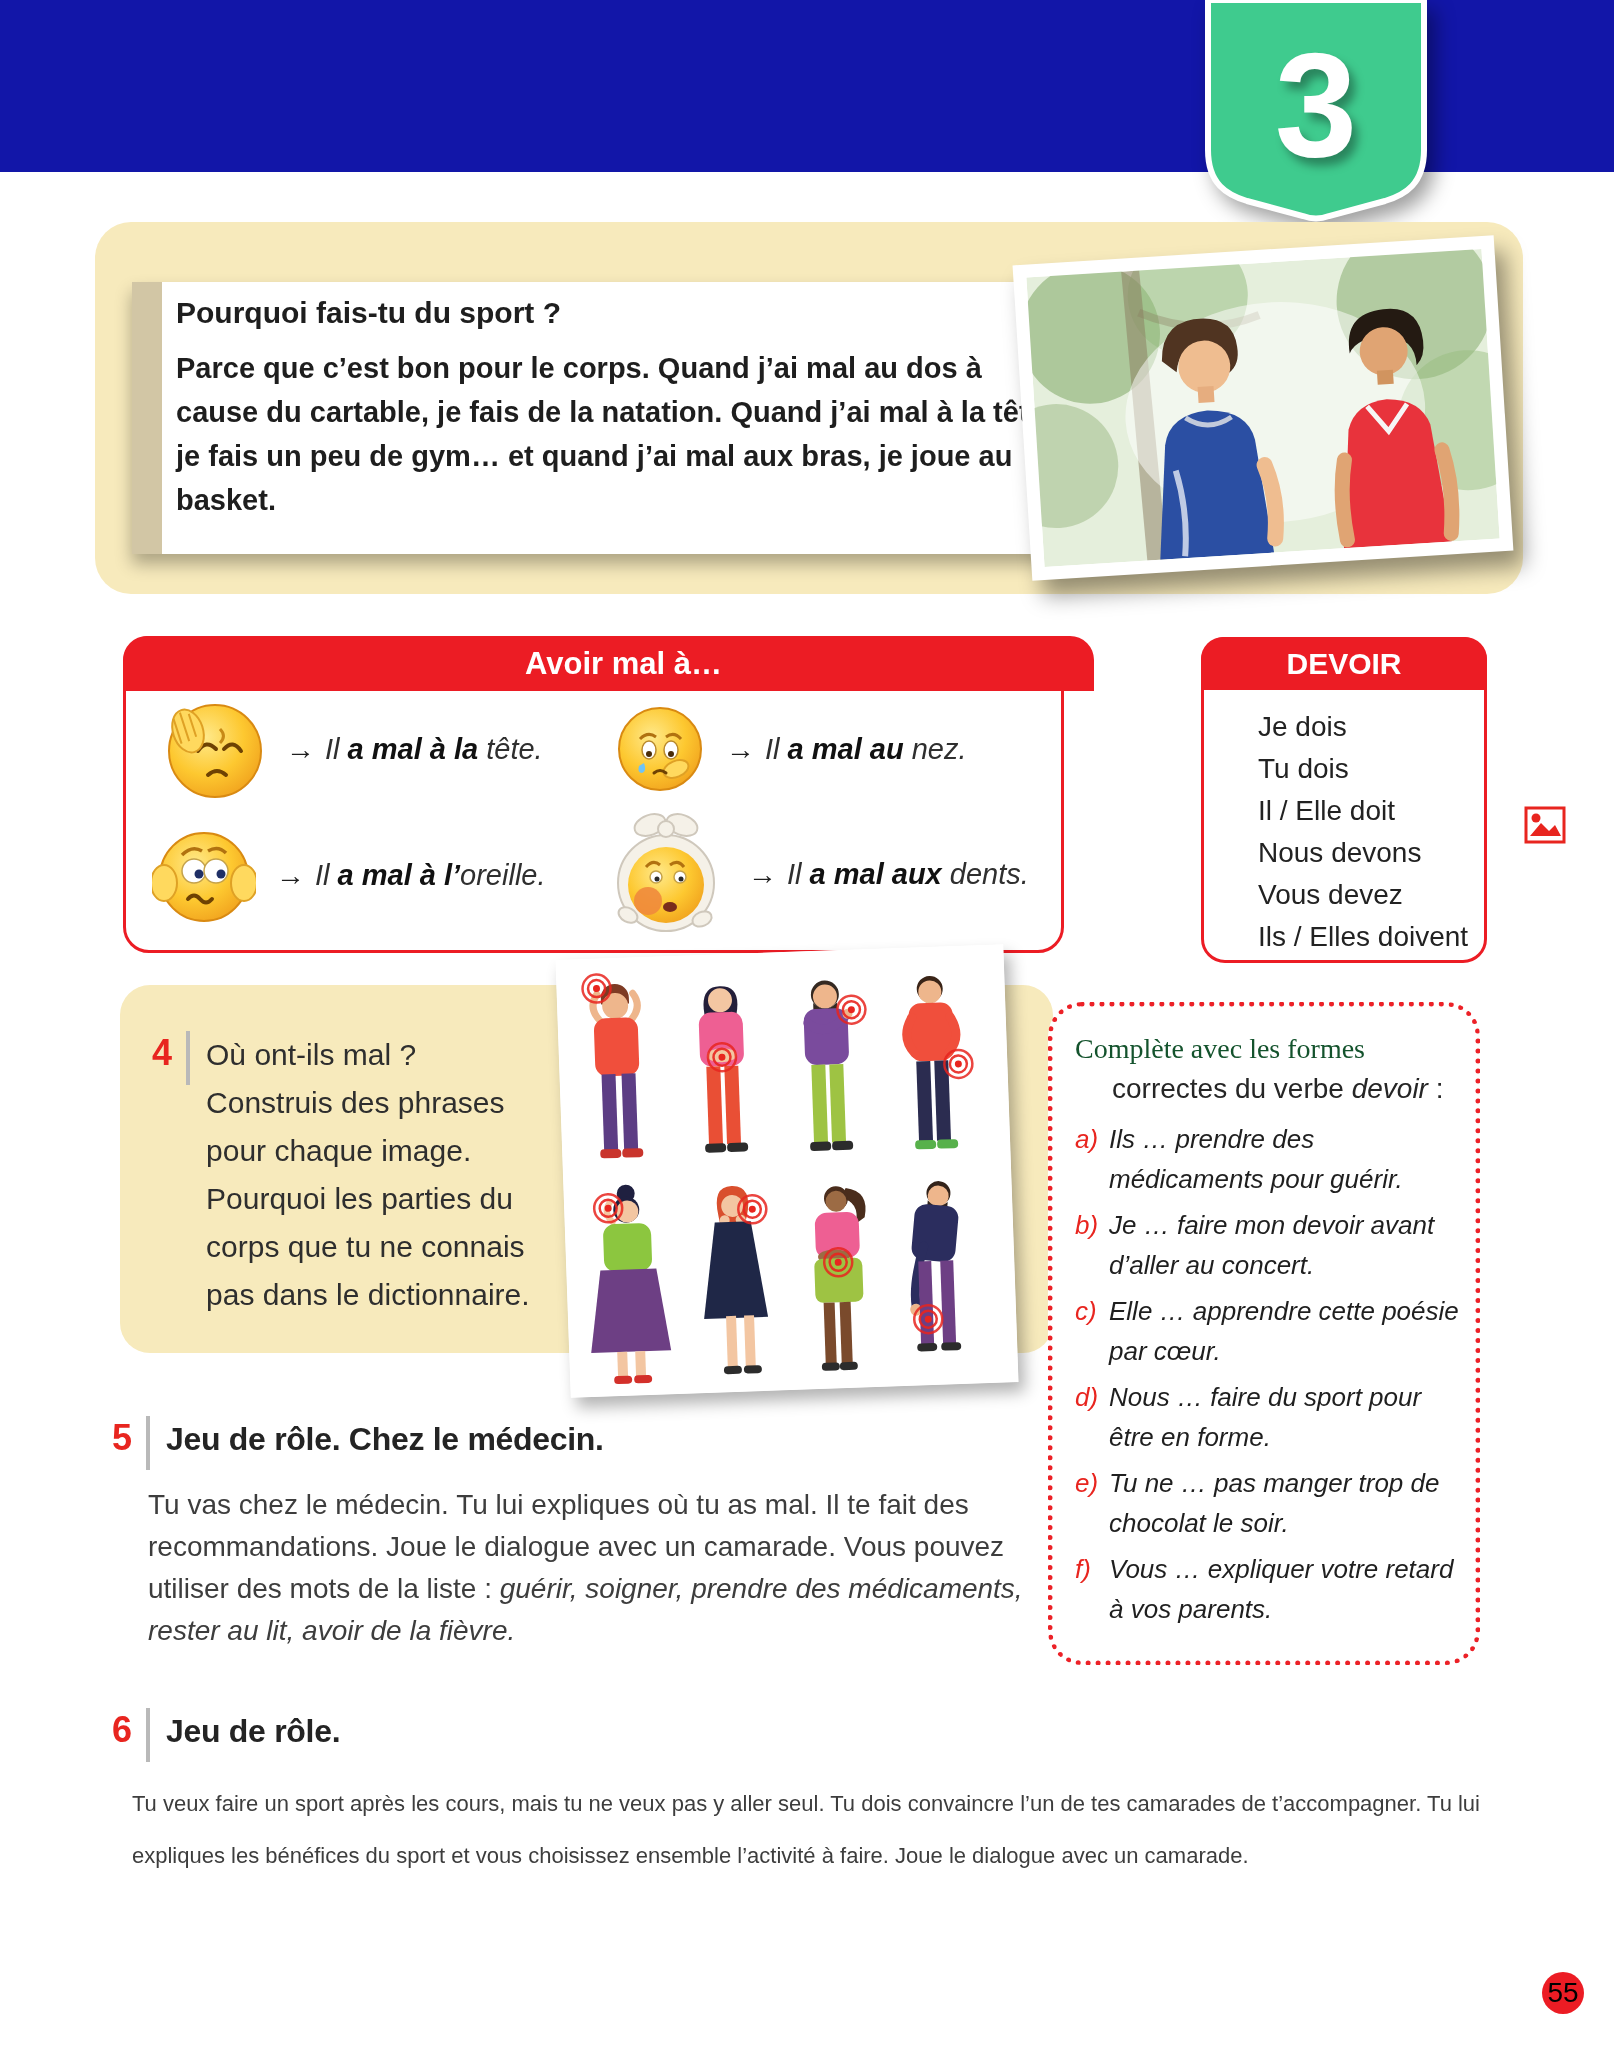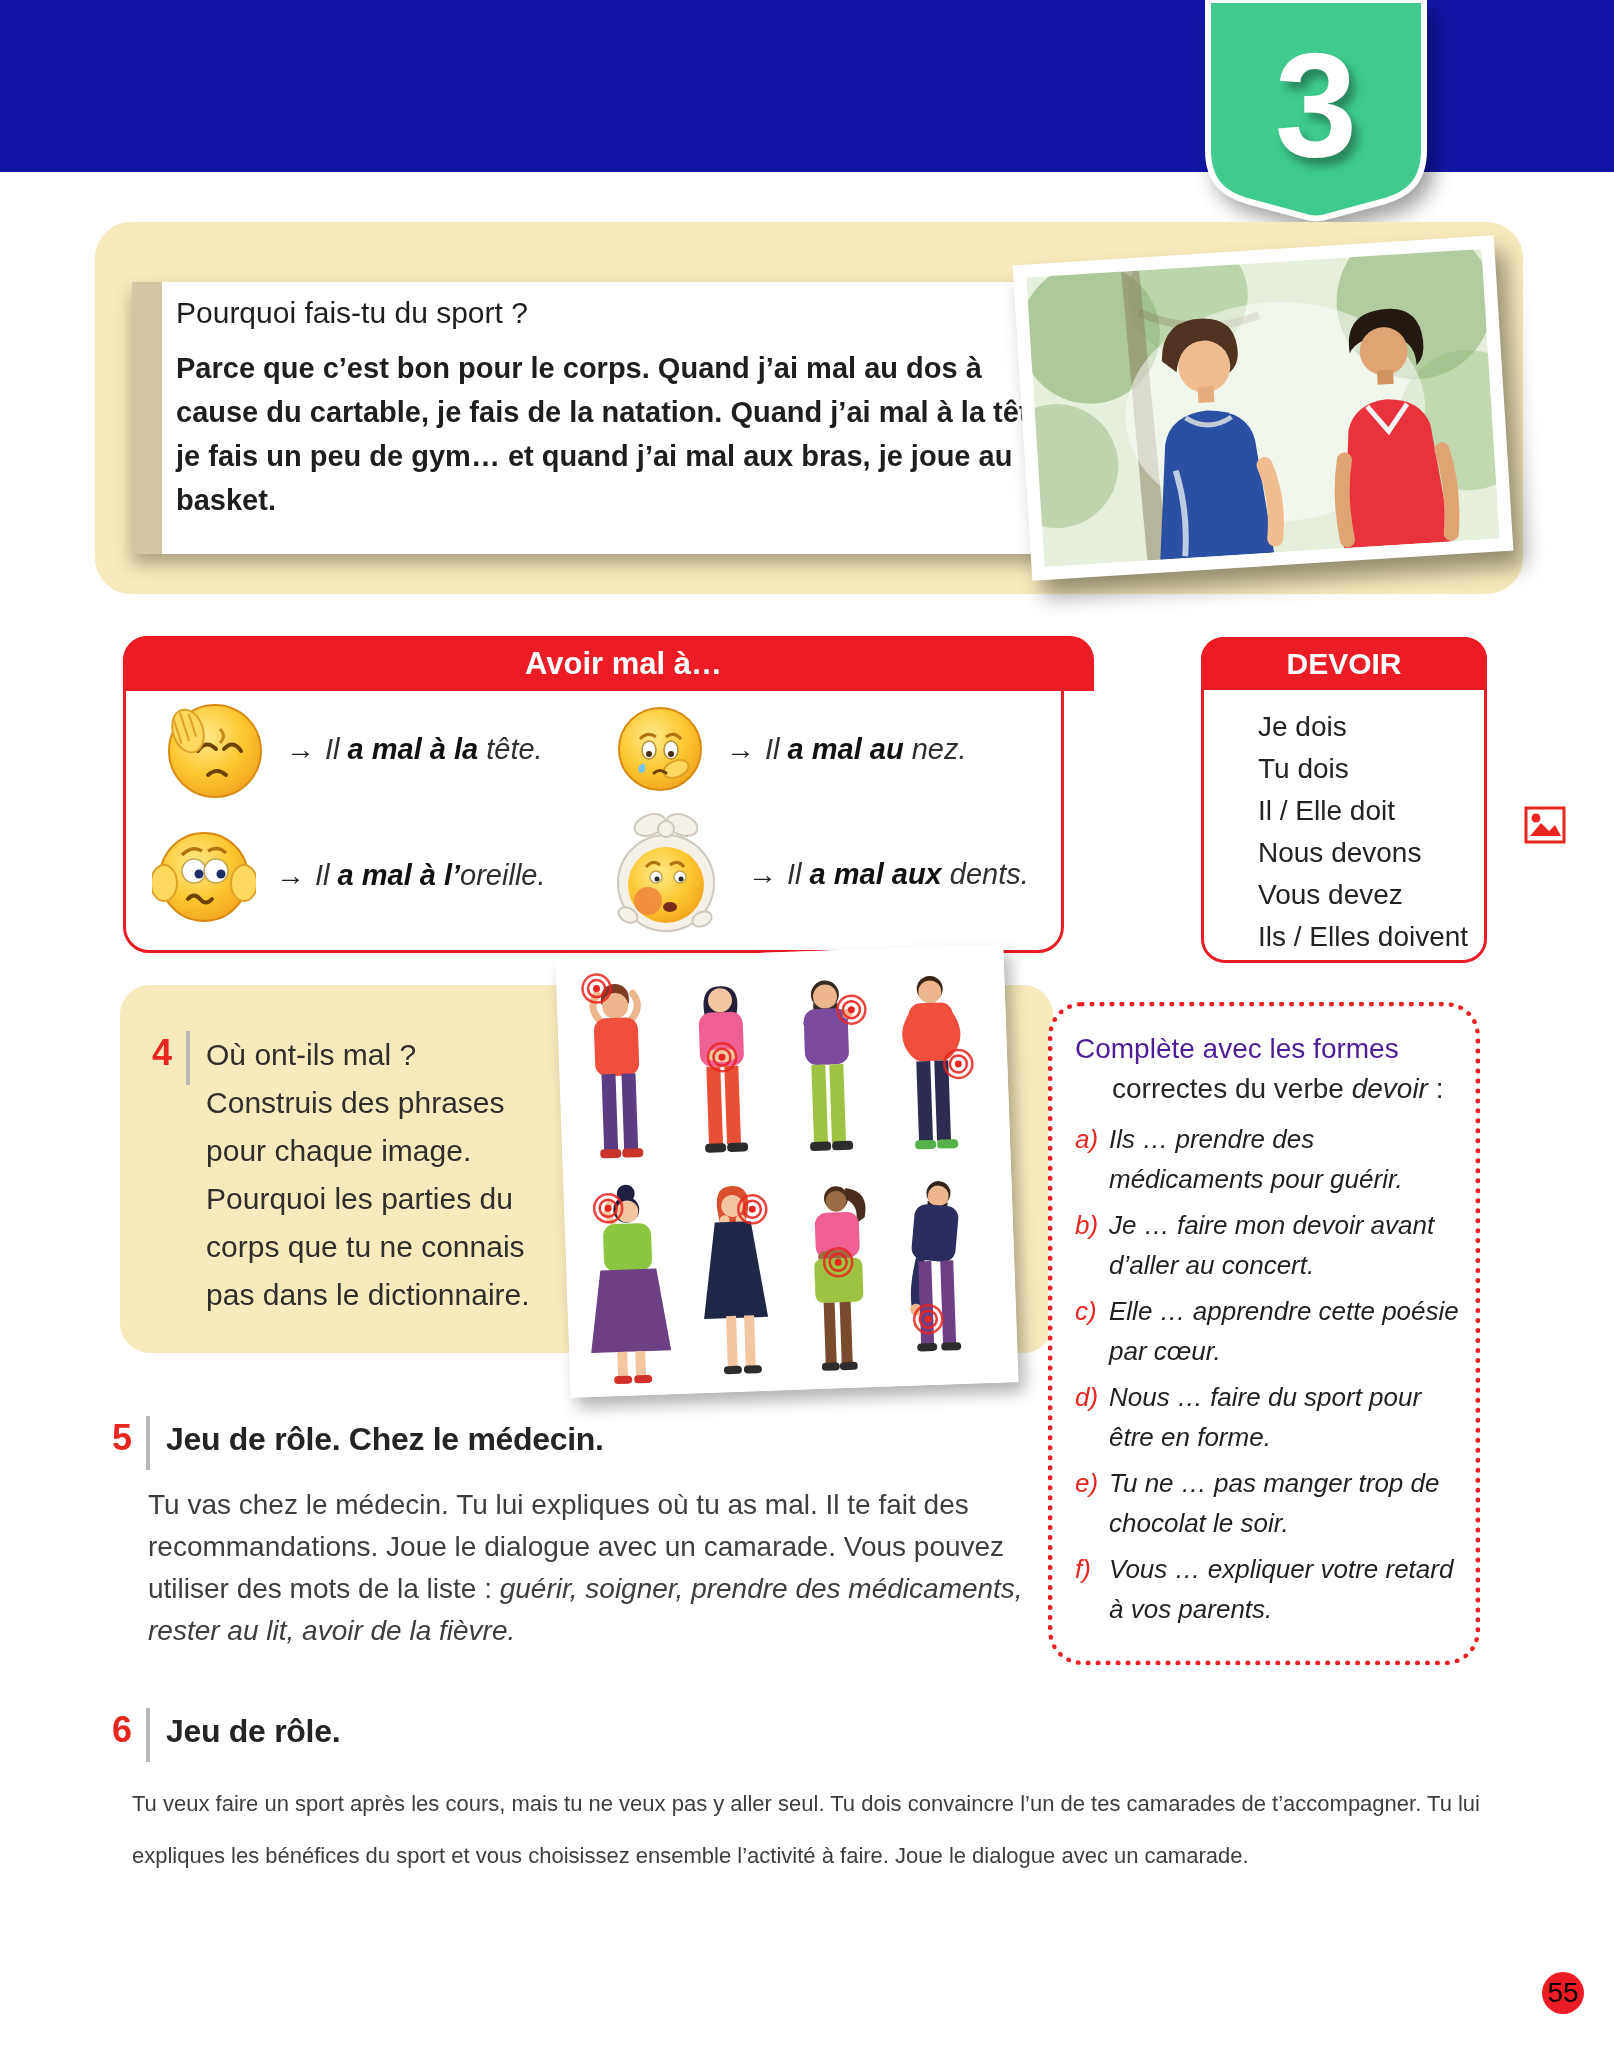--- a/index.html
+++ b/index.html
@@ -15,21 +15,21 @@
                font-size:148px;font-weight:bold;color:#ffffff;line-height:190px;
                text-shadow:6px 8px 10px rgba(0,0,0,.35);}
 
   
   .dialogue-box{position:absolute;left:95px;top:222px;width:1428px;height:372px;
                 background:#f7eabc;border-radius:36px;}
   .paper{position:absolute;left:132px;top:282px;width:1000px;height:272px;background:#ffffff;
          box-shadow:0 10px 16px rgba(0,0,0,.30);}
   .paper-spine{position:absolute;left:0;top:0;width:30px;height:272px;background:#d2c6a5;}
   .paper-text{position:absolute;left:44px;top:14px;width:900px;}
-  .dlg-q{font-size:30px;font-weight:normal;color:#1e1e1e;margin-bottom:16px;}
+  .dlg-q{font-size:30px;font-weight:bold;color:#1e1e1e;margin-bottom:16px;}
   .dlg-a{font-size:29px;font-weight:bold;color:#1e1e1e;line-height:44px;width:880px;}
   .photo{position:absolute;left:1022px;top:250px;width:482px;height:316px;background:#ffffff;
          padding:0;transform:rotate(-3.6deg);box-shadow:10px 16px 22px rgba(0,0,0,.40);}
   .photo svg{position:absolute;left:13px;top:13px;}
 
   
   .avoir-box{position:absolute;left:123px;top:636px;width:941px;height:317px;background:#ffffff;
              border:3px solid #ec1c24;border-radius:26px;box-sizing:border-box;}
   .avoir-header{position:absolute;left:-3px;top:-3px;width:941px;height:55px;background:#ec1c24;
                 border-radius:24px 24px 0 0;color:#ffffff;font-weight:bold;font-size:31px;
@@ -62,21 +62,21 @@
   .ex-bar{display:inline-block;width:4px;height:54px;background:#b9b9b9;margin:0 16px 0 14px;}
   .ex4-text{width:340px;font-size:30px;color:#2e2e2e;line-height:48px;}
 
   .people-card{position:absolute;left:563px;top:952px;width:448px;height:438px;background:#ffffff;
                transform:rotate(-2deg);box-shadow:6px 10px 16px rgba(0,0,0,.30);}
 
   
   .cd-box{position:absolute;left:1048px;top:1002px;width:432px;height:663px;background:#ffffff;
           border:5px dotted #ec2127;border-radius:34px;box-sizing:border-box;}
   .cd-inner{position:absolute;left:22px;top:26px;width:390px;}
-  .cd-line1{font-size:28px;color:#4c1d95;}
+  .cd-line1{font-size:28px;color:#14532d;font-family:Liberation Serif, serif;}
   .cd-line2{font-size:28px;color:#262626;padding-left:37px;margin-top:8px;}
   .cd-ital{font-style:italic;}
   .cd-items{margin-top:14px;}
   .cd-item{display:flex;margin-bottom:6px;}
   .cd-letter{width:34px;flex:none;color:#e8251f;font-style:italic;font-size:26px;line-height:40px;}
   .cd-text{width:350px;font-style:italic;font-size:26px;color:#1f1f1f;line-height:40px;}
 
   
   .ex-head{position:absolute;display:flex;align-items:flex-start;}
   .ex5-head{left:112px;top:1416px;}

